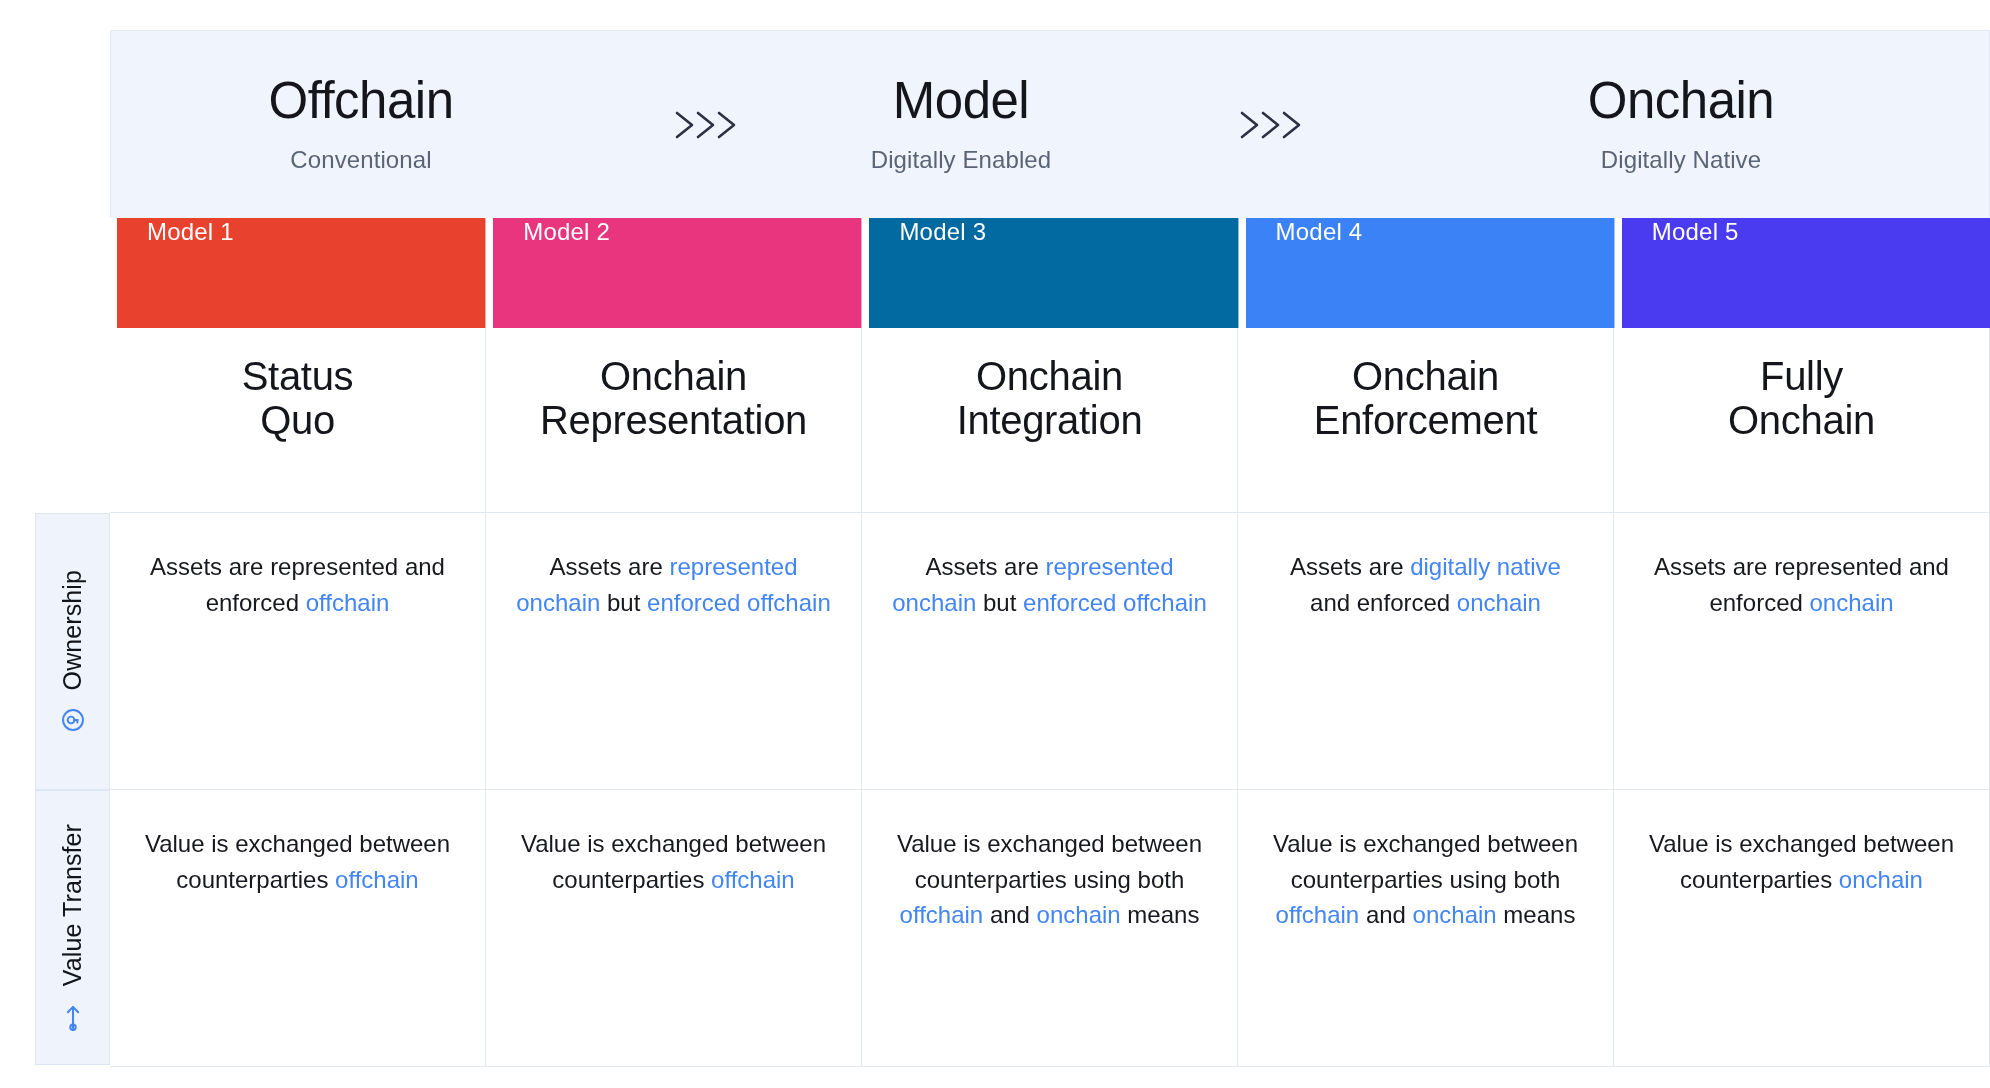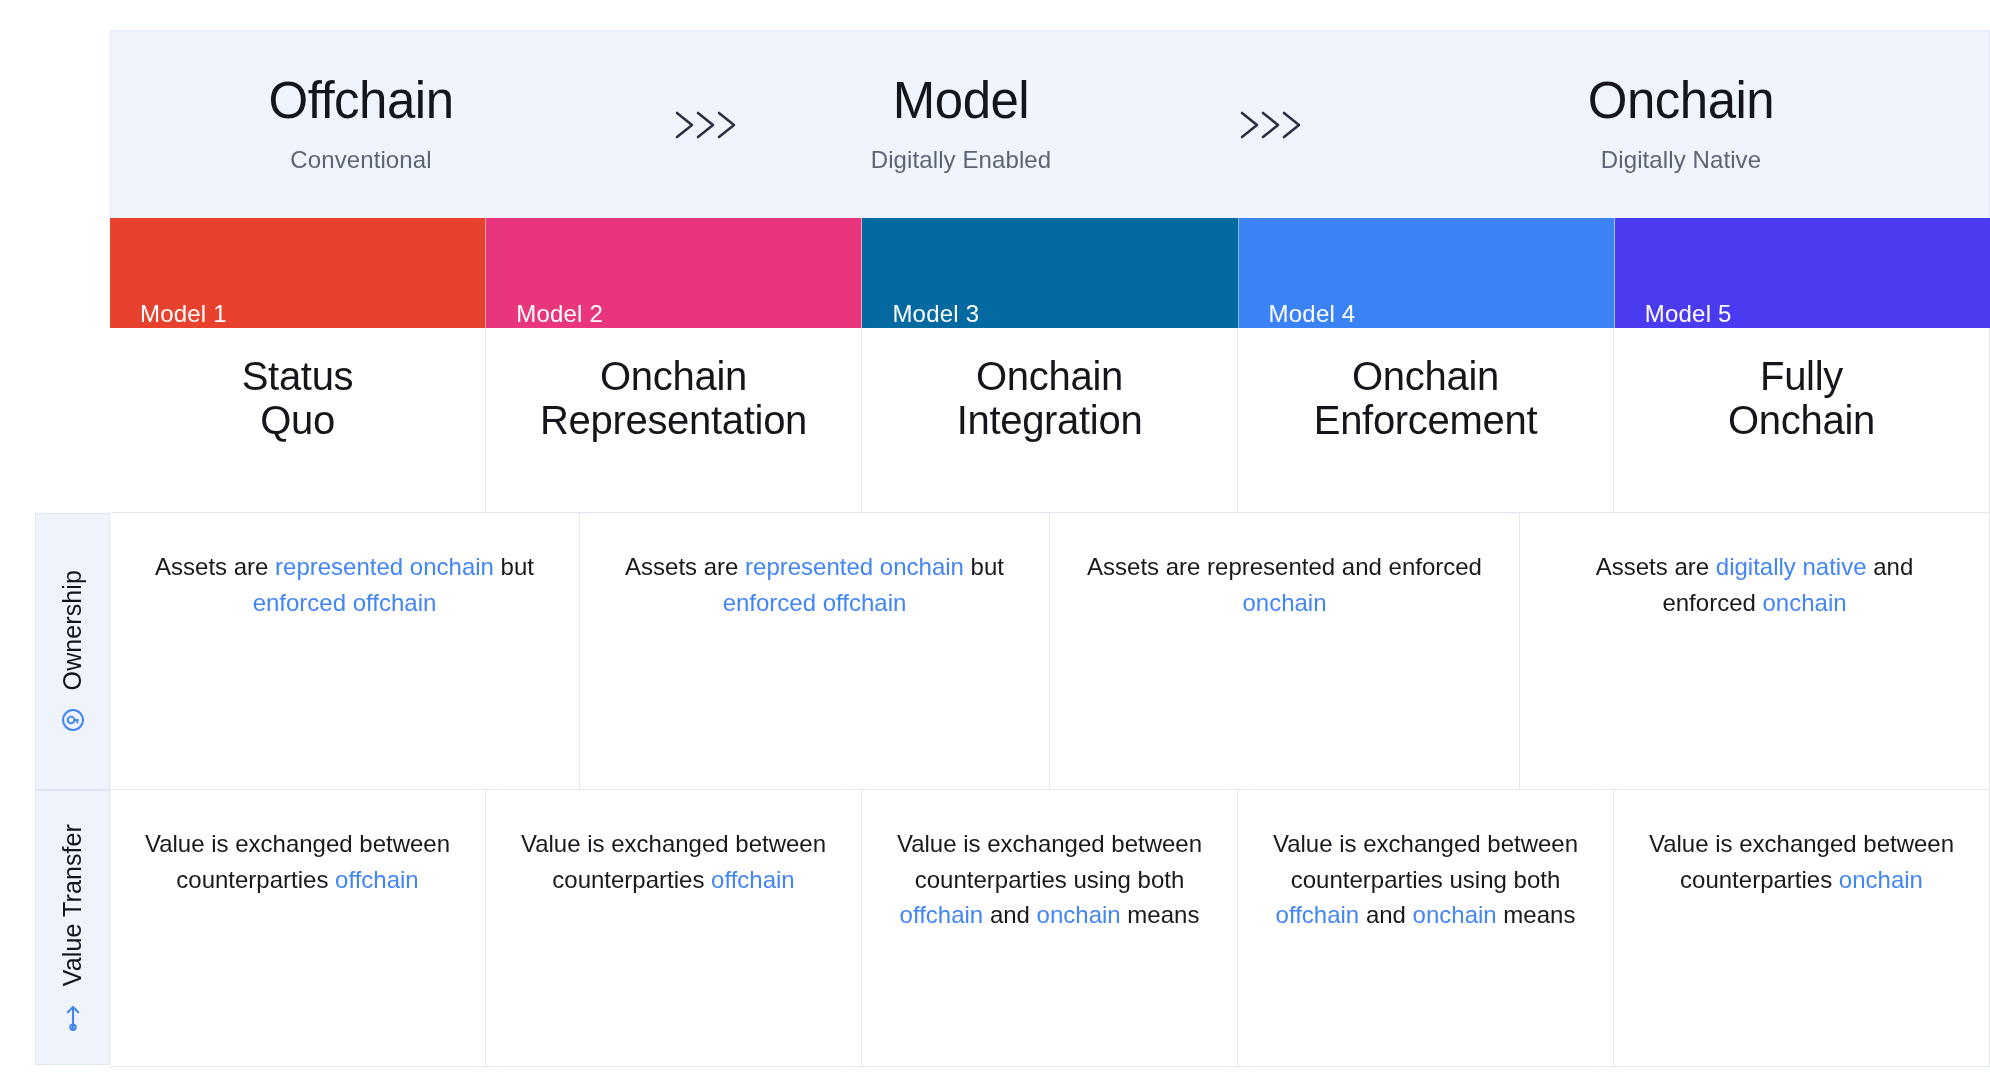--- a/index.html
+++ b/index.html
@@ -27,22 +27,22 @@
 
   .band{background:#F0F4FC;border:1px solid #E2E8F5;border-bottom:none;
         box-sizing:border-box;height:188px;position:relative;}
   .band-row{display:flex;height:100%;align-items:center;}
   .stage{flex:0 0 auto;text-align:center;}
   .stage-title{font-size:51px;font-weight:400;color:#14161c;line-height:1;letter-spacing:-.5px;}
   .stage-sub{font-size:24px;color:#5b6475;margin-top:20px;letter-spacing:.1px;}
   .chev{flex:0 0 auto;display:flex;align-items:center;justify-content:center;}
 
   .colors{display:flex;height:110px;}
-  .color-cell{flex:1 1 0;position:relative;display:flex;align-items:flex-end;
-              box-sizing:border-box;border-right:1px solid rgba(255,255,255,.55);}
+  .color-cell{flex:1 1 0;position:relative;display:flex;align-items:flex-start;
+              box-sizing:border-box;border-right:1px solid rgba(255,255,255,.55);margin-left:7px;}
   .color-cell:last-child{border-right:none;}
   .color-label{color:#ffffff;font-size:24px;padding-left:30px;letter-spacing:.2px;}
 
   .row{display:flex;text-align:center;}
   .cell{flex:1 1 0;box-sizing:border-box;
         border-right:1px solid #E2E8F0;border-bottom:1px solid #E2E8F0;
         padding:30px 30px 0 30px;background:#fff;}
   .cell:last-child{border-right:1px solid #E2E8F0;}
 
   .row-titles .cell{height:185px;padding-top:26px;}
@@ -154,30 +154,33 @@
         <div class="cell">
           <div class="model-name">Onchain<br>Enforcement</div>
         </div>
         <div class="cell">
           <div class="model-name">Fully<br>Onchain</div>
         </div>
       </div>
 
     <div class="row row-body" id="body-row-0">
         <div class="cell">
+          <div class="body-text"><span>Assets are represented and enforced </span><span class="hl">offchain</span></div>
+        </div>
+        <div class="cell">
           <div class="body-text"><span>Assets are </span><span class="hl">represented onchain</span><span> but </span><span class="hl">enforced offchain</span></div>
         </div>
         <div class="cell">
           <div class="body-text"><span>Assets are </span><span class="hl">represented onchain</span><span> but </span><span class="hl">enforced offchain</span></div>
         </div>
         <div class="cell">
+          <div class="body-text"><span>Assets are </span><span class="hl">digitally native</span><span> and enforced </span><span class="hl">onchain</span></div>
+        </div>
+        <div class="cell">
           <div class="body-text"><span>Assets are represented and enforced </span><span class="hl">onchain</span></div>
-        </div>
-        <div class="cell">
-          <div class="body-text"><span>Assets are </span><span class="hl">digitally native</span><span> and enforced </span><span class="hl">onchain</span></div>
         </div>
       </div>
 
     <div class="row row-body" id="body-row-1">
         <div class="cell">
           <div class="body-text"><span>Value is exchanged between counterparties </span><span class="hl">offchain</span></div>
         </div>
         <div class="cell">
           <div class="body-text"><span>Value is exchanged between counterparties </span><span class="hl">offchain</span></div>
         </div>

